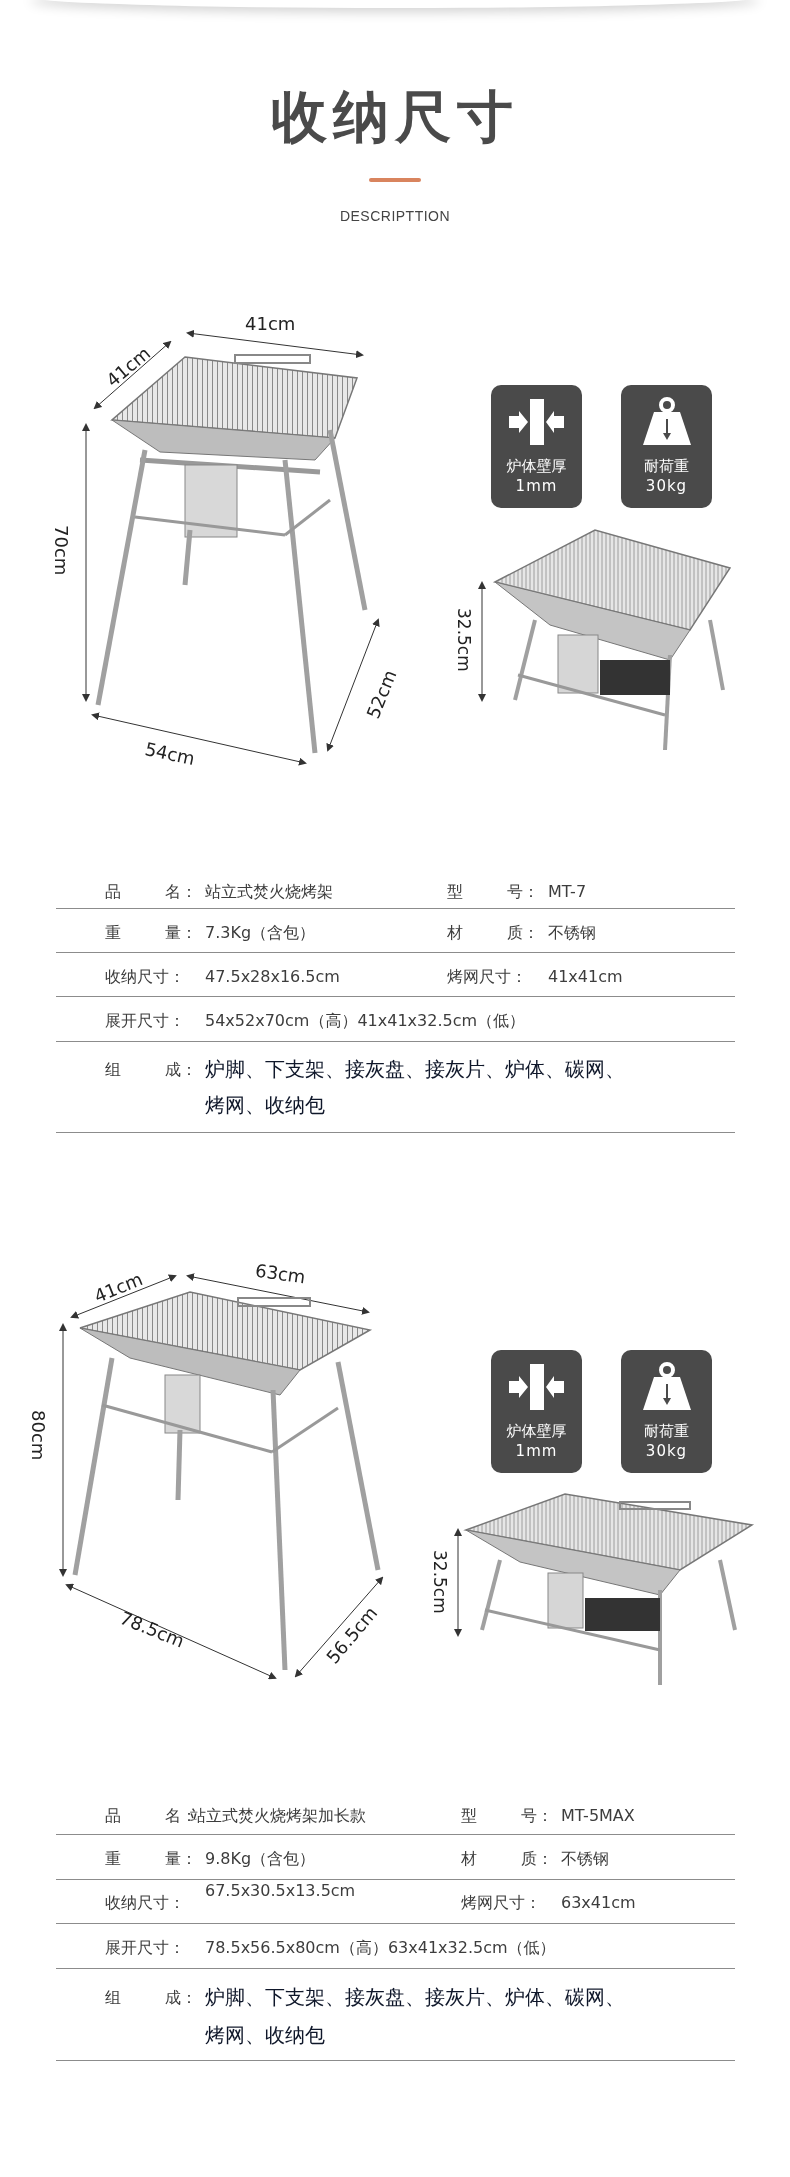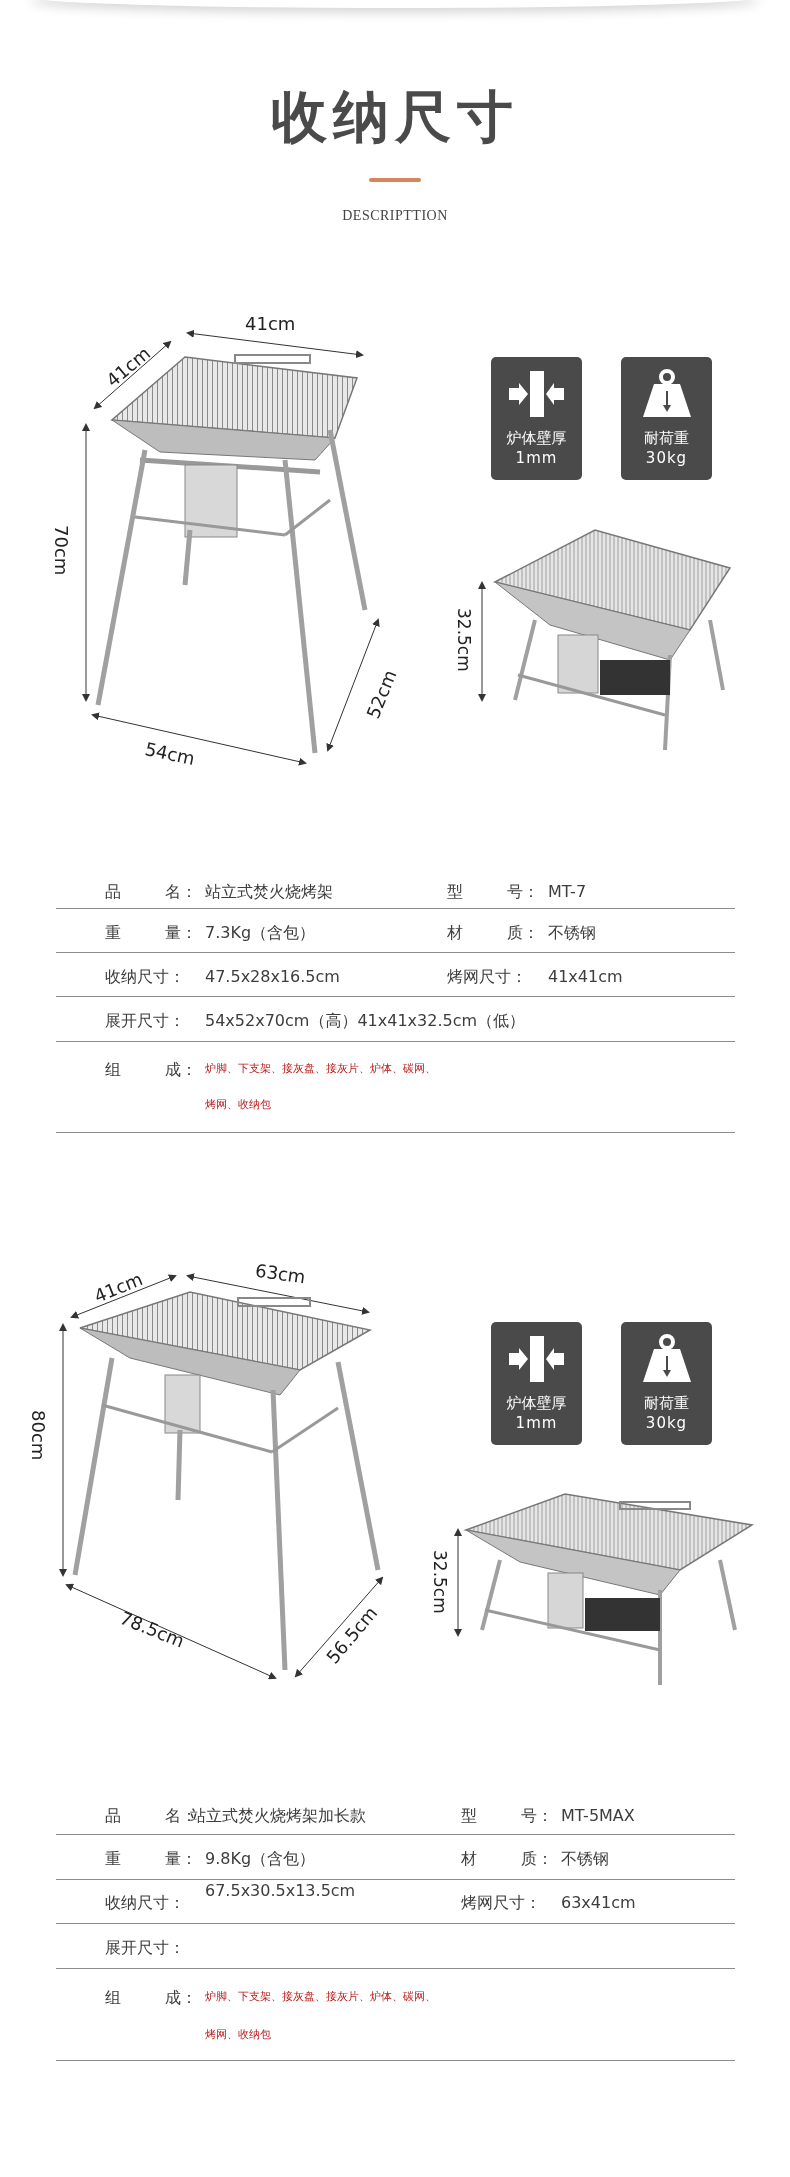--- a/index.html
+++ b/index.html
@@ -5,37 +5,37 @@
   html, body { margin: 0; padding: 0; background: #ffffff; }
   body { width: 790px; height: 2177px; position: relative; overflow: hidden;
          font-family: "DejaVu Sans", "Liberation Sans", sans-serif; color: #444; }
   .abs { position: absolute; }
   .top-shadow { left: 30px; top: -14px; width: 730px; height: 22px; border-radius: 50%;
                 box-shadow: 0 4px 12px rgba(0,0,0,0.18); background: #fff; }
   .title { left: 0; width: 790px; top: 84px; text-align: center; font-size: 56px; font-weight: bold;
            color: #4a4a4a; letter-spacing: 6px; line-height: 66px; }
   .accent-bar { left: 369px; top: 178px; width: 52px; height: 4px; border-radius: 2px; background: #d9845e; }
   .subtitle { left: 0; width: 790px; top: 208px; text-align: center; font-size: 14px; color: #444;
-              letter-spacing: 0.5px; font-family: Liberation Serif, serif; }
+              letter-spacing: 0.5px; font-family: Liberation Sans, sans-serif; }
 
   
   svg text { font-family: "DejaVu Sans", sans-serif; fill: #222; }
 
-  .spec-card { width: 91px; height: 123px; background: #4a4a4a; border-radius: 5px; }
+  .spec-card { width: 91px; height: 123px; background: #4a4a4a; border-radius: 10px; margin-top: 28px; }
   .spec-card .icon { position: absolute; left: 0; top: 10px; width: 91px; height: 55px; }
   .spec-card .lbl { position: absolute; left: 0; width: 91px; text-align: center; color: #fff;
                     font-size: 15px; line-height: 19px; }
   .spec-card .lbl1 { top: 72px; }
   .spec-card .lbl2 { top: 92px; letter-spacing: 1px; }
 
   
   .spec-table { left: 56px; width: 679px; }
   .row { position: relative; border-bottom: 1.5px solid #8c8c8c; }
   .cell { position: absolute; font-size: 16px; color: #3d3d3d; white-space: nowrap; }
-  .wrap2 { position: absolute; font-size: 11px; color: #b91c1c; line-height: 36px; white-space: nowrap; }
+  .wrap2 { position: absolute; font-size: 20px; color: #0f172a; line-height: 36px; white-space: nowrap; font-family: Liberation Serif, serif; }
 </style>
 </head>
 <body>
 
 <div class="abs top-shadow"></div>
 <div class="abs title">收纳尺寸</div>
 <div class="abs accent-bar"></div>
 <div class="abs subtitle">DESCRIPTTION</div>
 
 <svg class="abs" style="left:0;top:290px" width="420" height="480" viewBox="0 0 420 480">
@@ -230,20 +230,21 @@
     <span class="cell" style="left:505px;top:14px">不锈钢</span>
   </div>
   <div class="row" style="height:43px">
     <span class="cell" style="left:49px;top:13px"><span>收纳尺寸</span><span>：</span></span>
     <span class="cell" style="left:149px;top:1px">67.5x30.5x13.5cm</span>
     <span class="cell" style="left:405px;top:13px"><span>烤网尺寸</span><span>：</span></span>
     <span class="cell" style="left:505px;top:13px">63x41cm</span>
   </div>
   <div class="row" style="height:44px">
     <span class="cell" style="left:49px;top:14px"><span>展开尺寸</span><span>：</span></span>
+    <span class="cell" style="left:149px;top:14px">78.5x56.5x80cm（高）63x41x32.5cm（低）</span>
   </div>
   <div class="row" style="height:91px">
     <span class="cell" style="left:49px;top:19px">组</span>
     <span class="cell" style="left:109px;top:19px"><span>成</span><span>：</span></span>
     <span class="wrap2" style="left:149px;top:10px">炉脚、下支架、接灰盘、接灰片、炉体、碳网、</span>
     <span class="wrap2" style="left:149px;top:48px">烤网、收纳包</span>
   </div>
 </div>
 
 </body></html>

